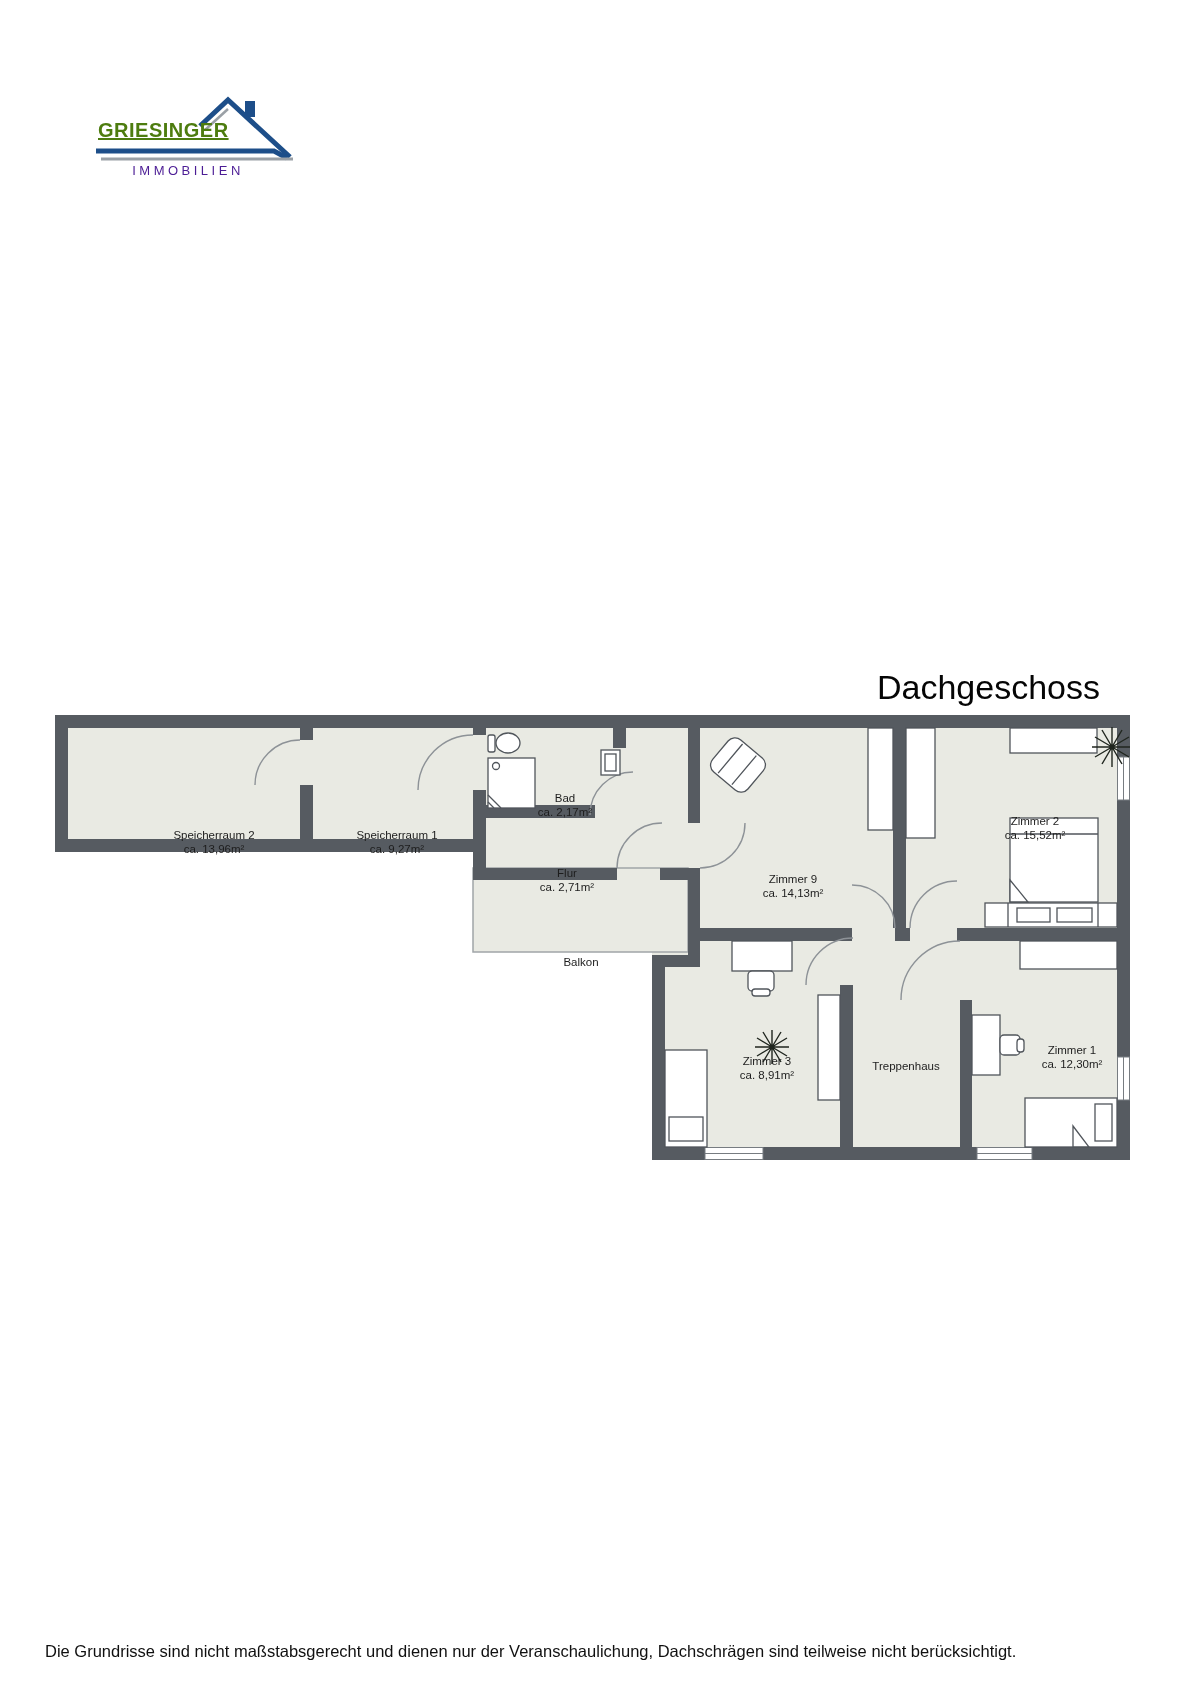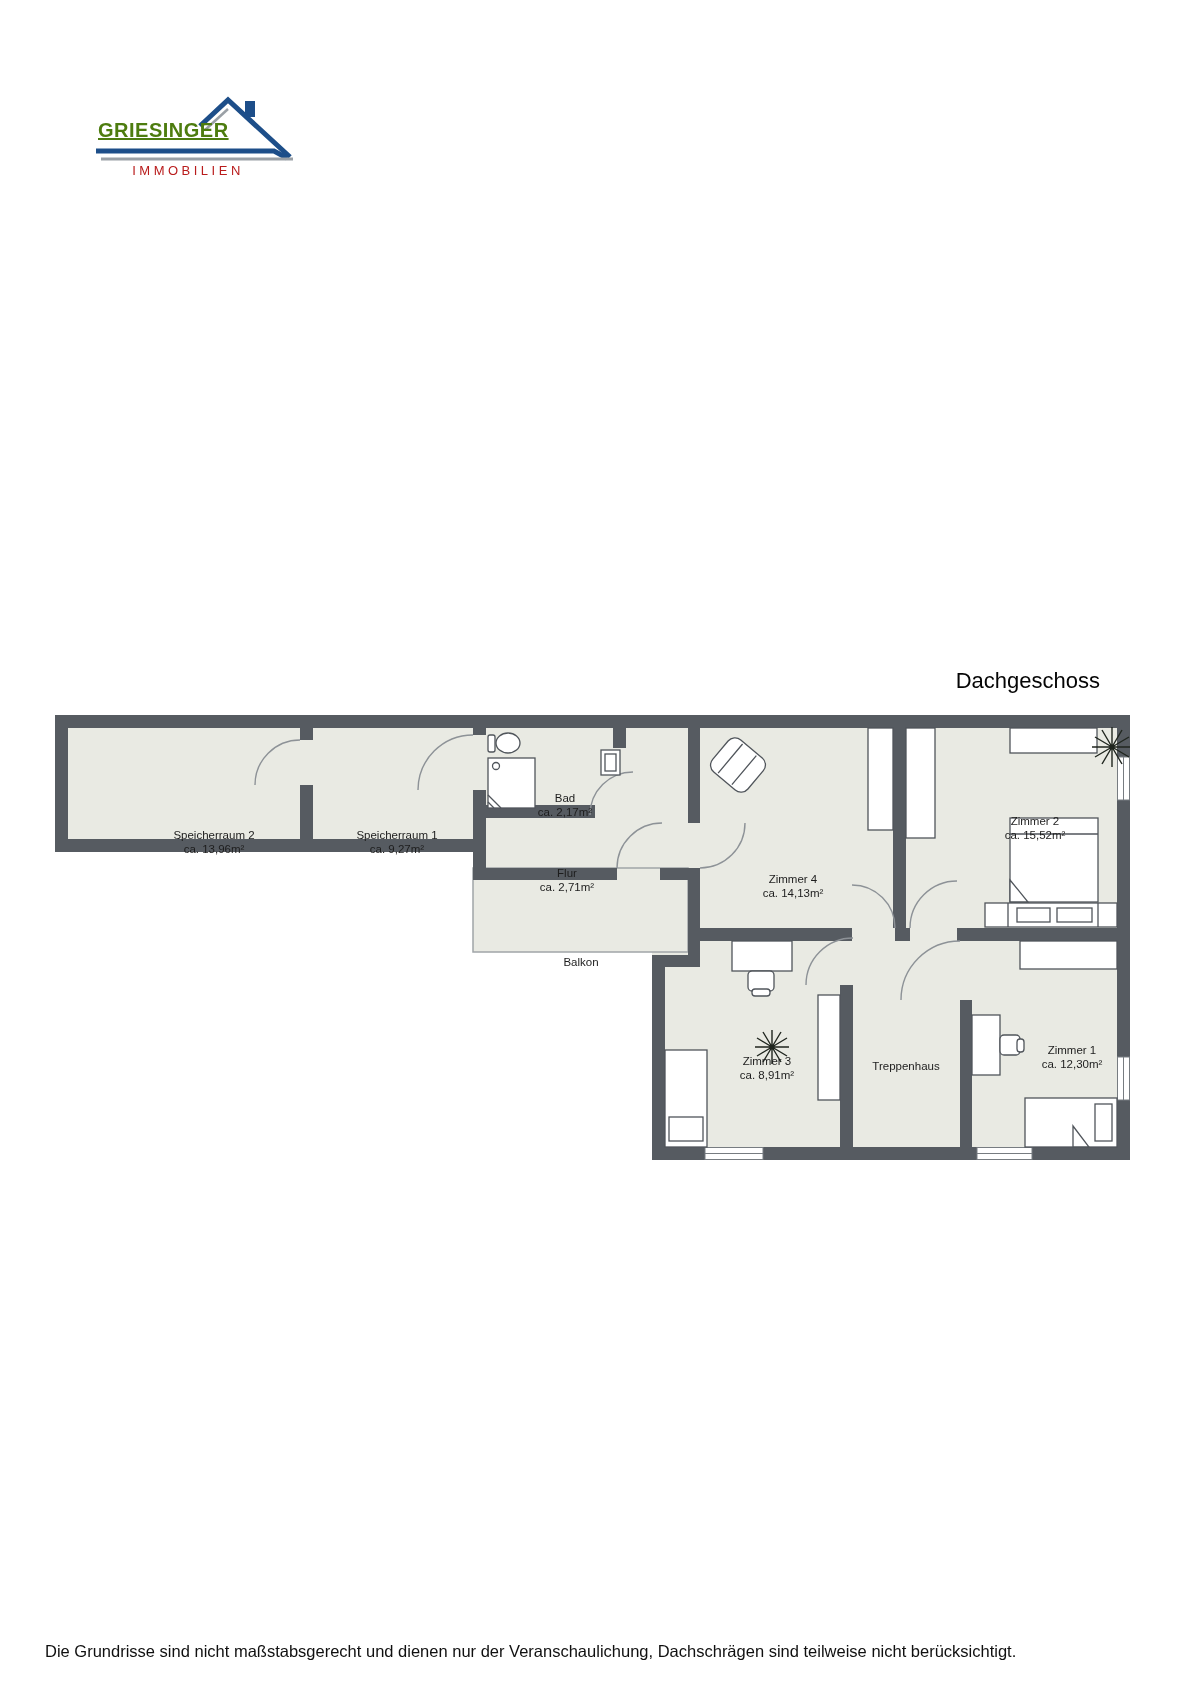--- a/index.html
+++ b/index.html
@@ -1,23 +1,23 @@
 <!DOCTYPE html>
 <html><head>
 <meta charset="utf-8">
 <style>
   html,body{margin:0;padding:0;background:#ffffff;}
   body{width:1200px;height:1697px;position:relative;font-family:"Liberation Sans",sans-serif;overflow:hidden;}
 
   .logo{position:absolute;left:88px;top:85px;width:215px;height:100px;}
   .logo svg{position:absolute;left:0;top:0;}
   .logo-brand{position:absolute;left:10px;top:34px;font-size:20px;font-weight:700;color:#4d7c0f;letter-spacing:.5px;text-decoration:underline;}
-  .logo-tagline{position:absolute;left:0;top:78px;width:200px;text-align:center;font-size:13px;color:#b91c1c;letter-spacing:3.5px;}
-
-  .title{position:absolute;top:668px;right:100px;font-size:22px;color:#050505;}
+  .logo-tagline{position:absolute;left:0;top:78px;width:200px;text-align:center;font-size:13px;color:#4c1d95;letter-spacing:3.5px;}
+
+  .title{position:absolute;top:668px;right:100px;font-size:34px;color:#050505;}
 
   .plan{position:absolute;left:55px;top:665px;width:1075px;height:495px;}
   .plan svg{position:absolute;left:0;top:0;}
 
   .room-label{position:absolute;transform:translate(-50%,-50%);text-align:center;
               font-size:11.5px;line-height:14px;color:#1d1d1d;white-space:nowrap;margin-top:40px;}
 
   .disclaimer{position:absolute;left:45px;top:1626px;font-size:16.5px;color:#101010;margin-top:16px;}
 </style>
 </head>
@@ -168,21 +168,21 @@
     <div>ca. 2,17m²</div>
   </div>
   <div class="room-label" style="left:512px;top:175px">
     <div>Flur</div>
     <div>ca. 2,71m²</div>
   </div>
   <div class="room-label" style="left:526px;top:257px">
     <div>Balkon</div>
   </div>
   <div class="room-label" style="left:738px;top:181px">
-    <div>Zimmer 4</div>
+    <div>Zimmer 9</div>
     <div>ca. 14,13m²</div>
   </div>
   <div class="room-label" style="left:980px;top:123px">
     <div>Zimmer 2</div>
     <div>ca. 15,52m²</div>
   </div>
   <div class="room-label" style="left:712px;top:363px">
     <div>Zimmer 3</div>
     <div>ca. 8,91m²</div>
   </div>

